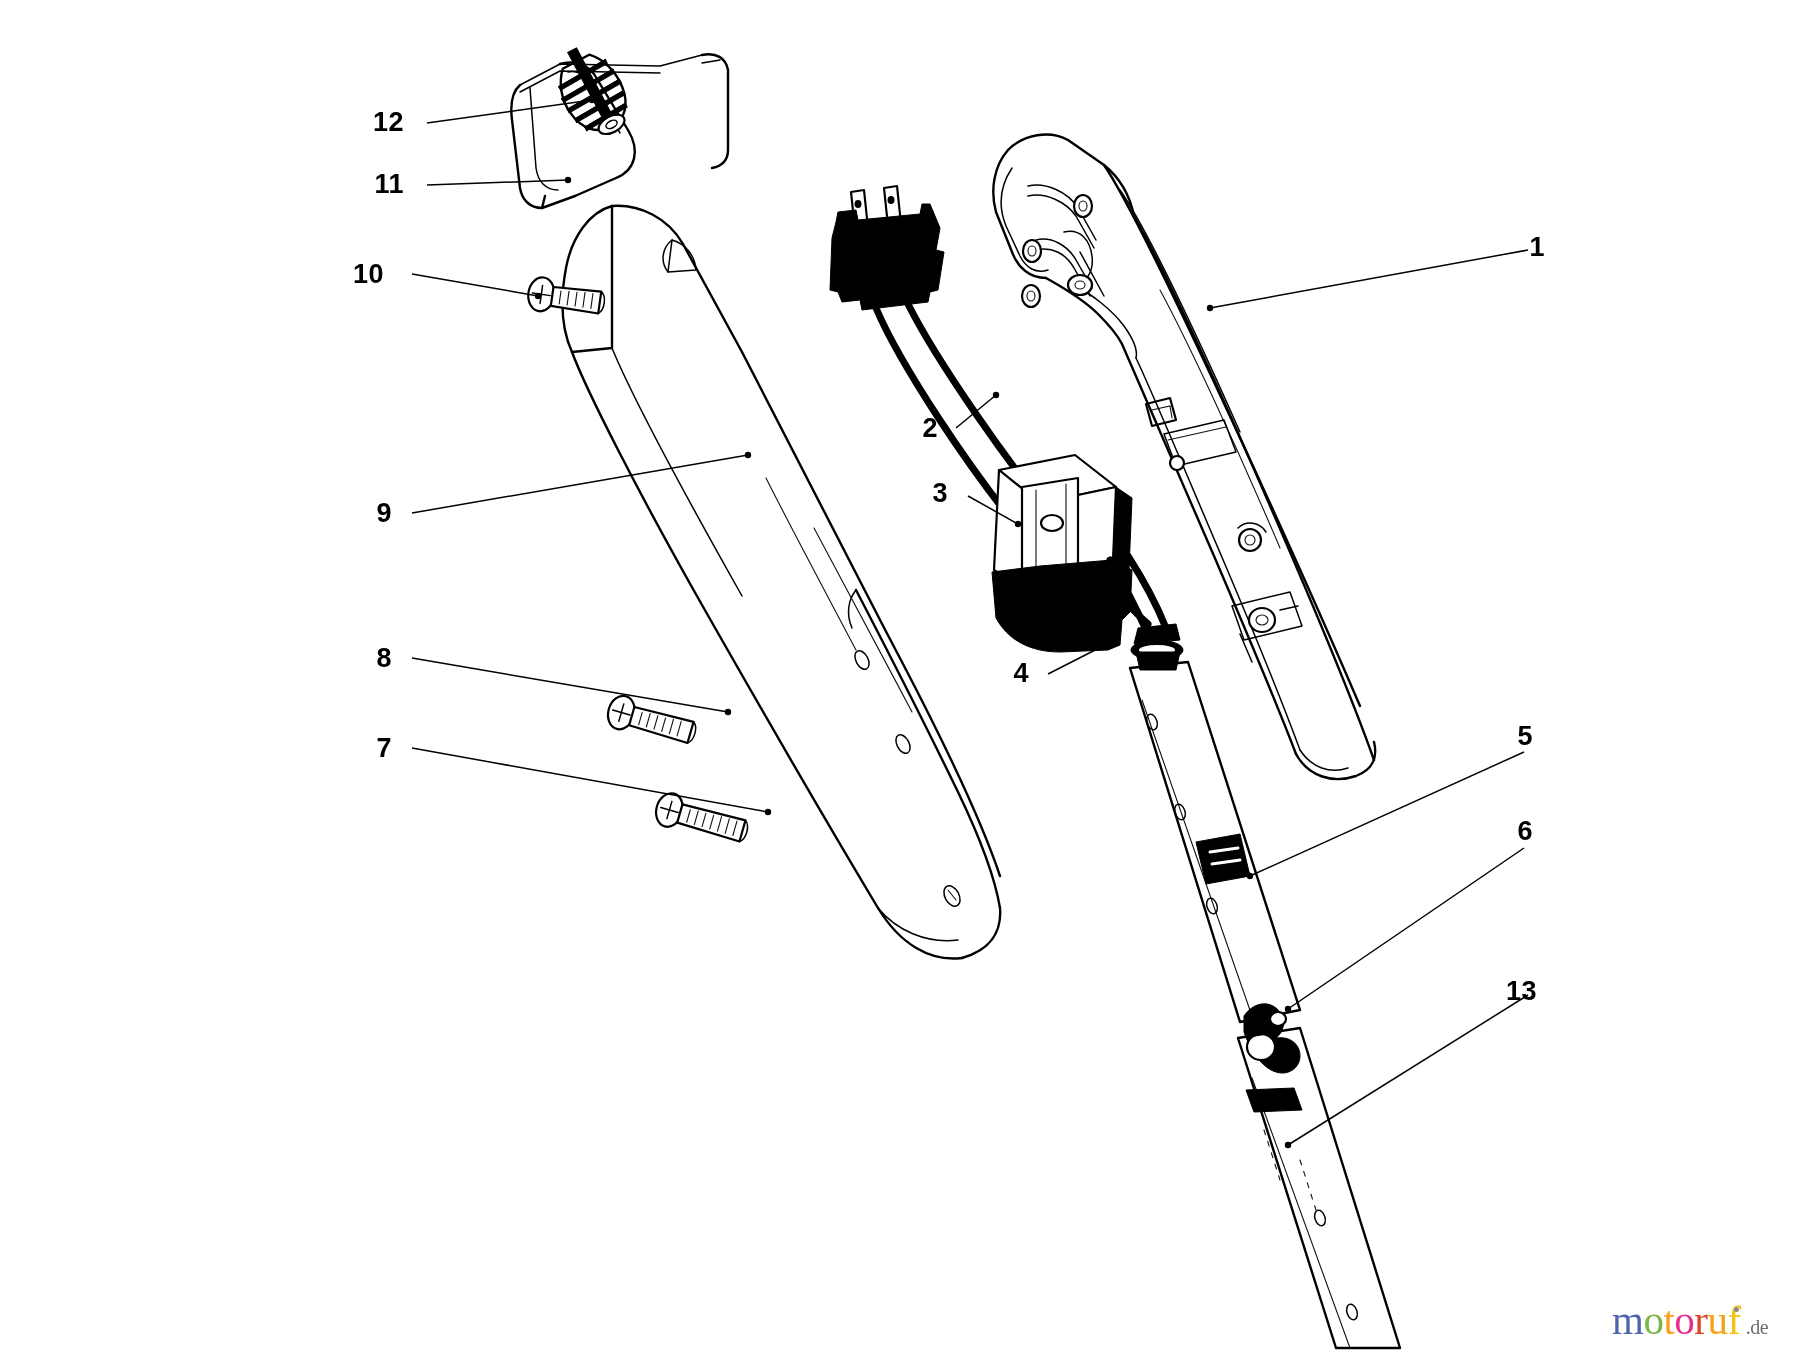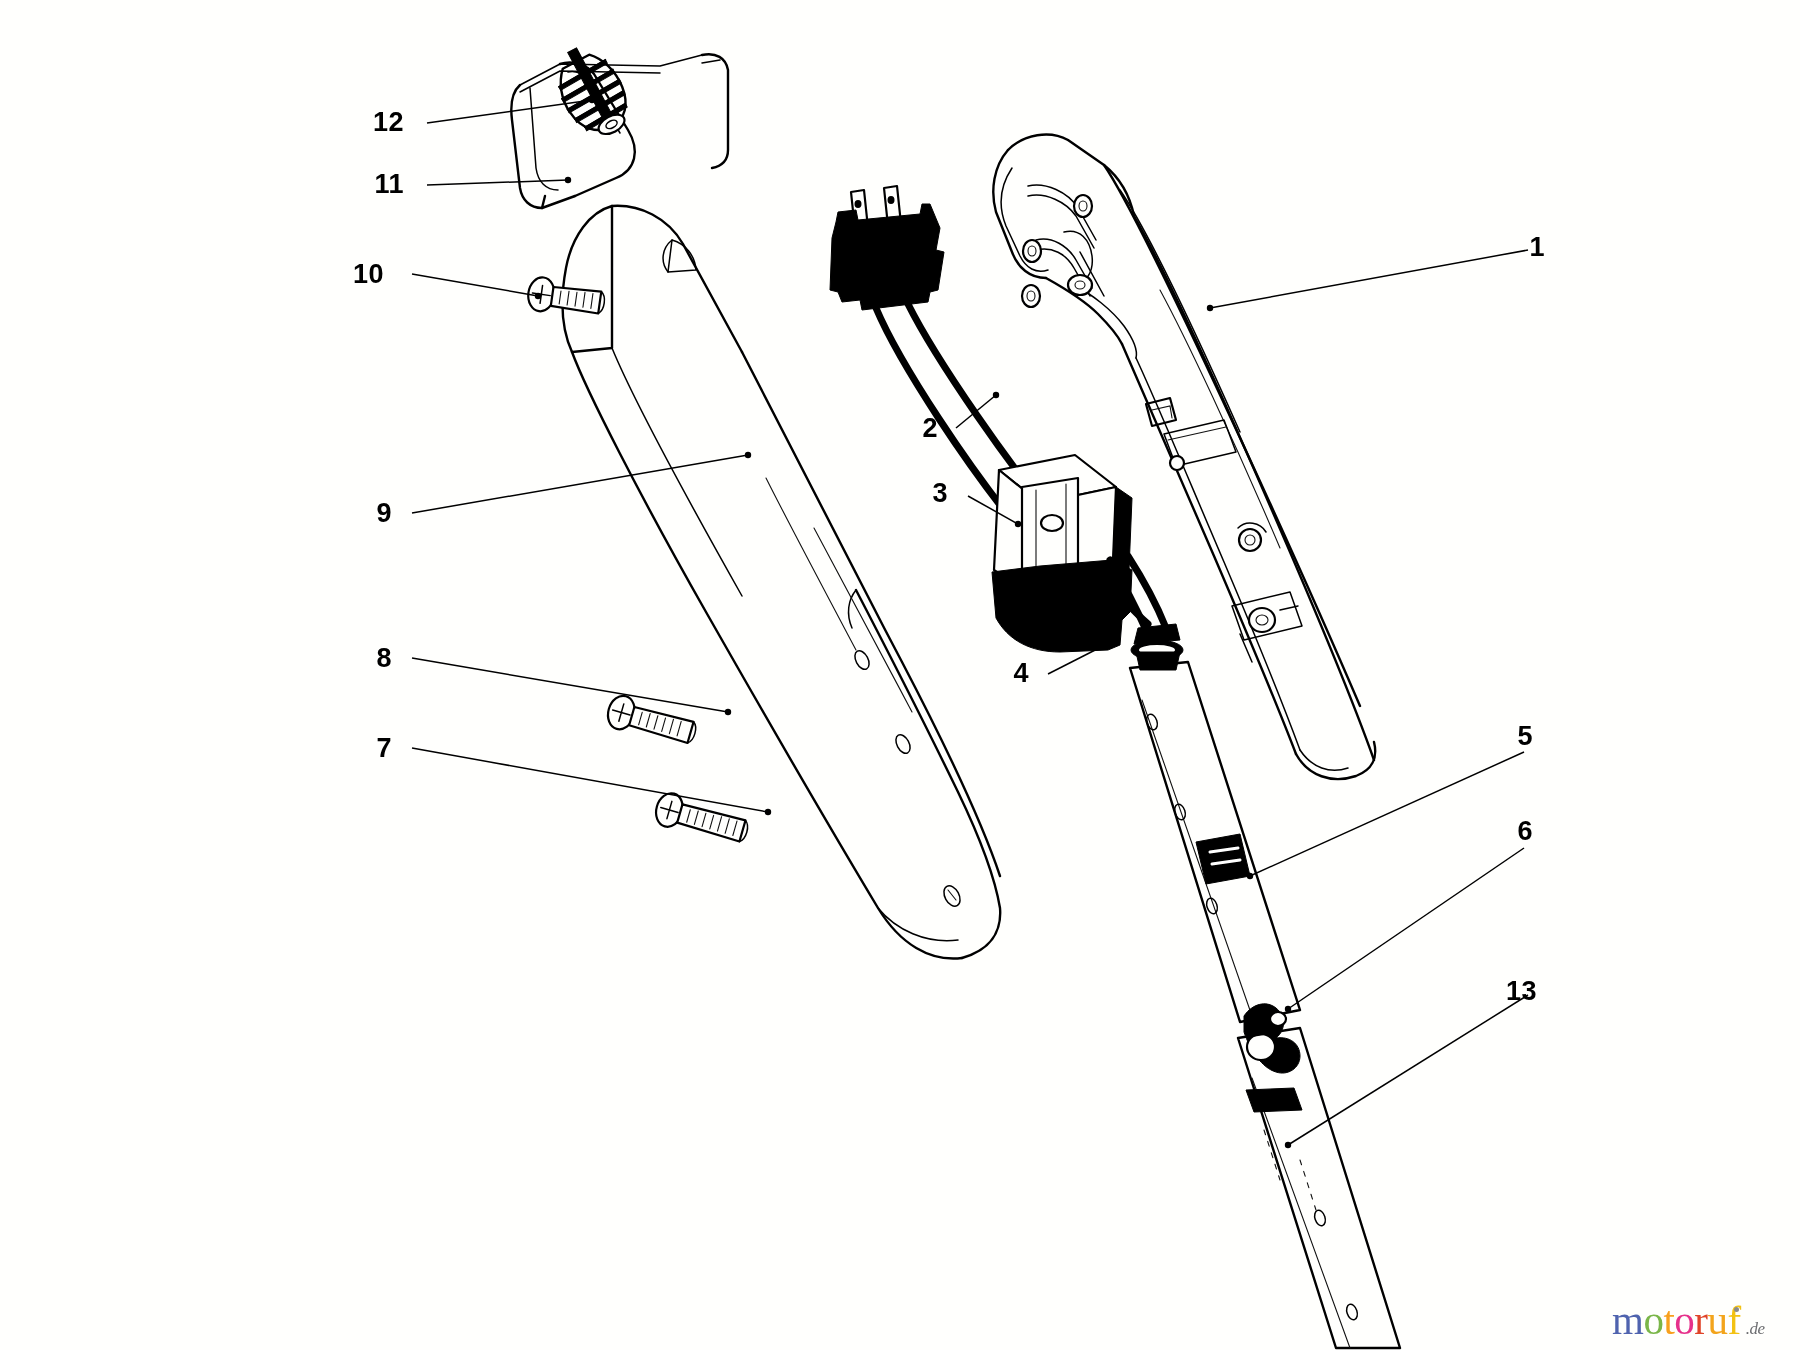--- a/index.html
+++ b/index.html
@@ -23,21 +23,21 @@
   #watermark{
     position:absolute;
     left:1612px; top:1296px;
     font-family:"Liberation Serif", serif;
     font-size:41px;
     letter-spacing:-0.5px;
     white-space:nowrap;
     user-select:none;
   }
   #watermark .l{display:inline-block;}
-  #watermark .de{font-size:17px;color:#6d6e71;vertical-align:baseline;font-style:italic;}
+  #watermark .de{font-size:20px;color:#6d6e71;vertical-align:baseline;}
   #watermark .dot{
      display:inline-block;width:5px;height:5px;border-radius:50%;
      background:#8a8a8a;position:relative;top:-22px;left:-7px;
   }
 </style>
 </head>
 <body>
 
 <div id="stage">
 

